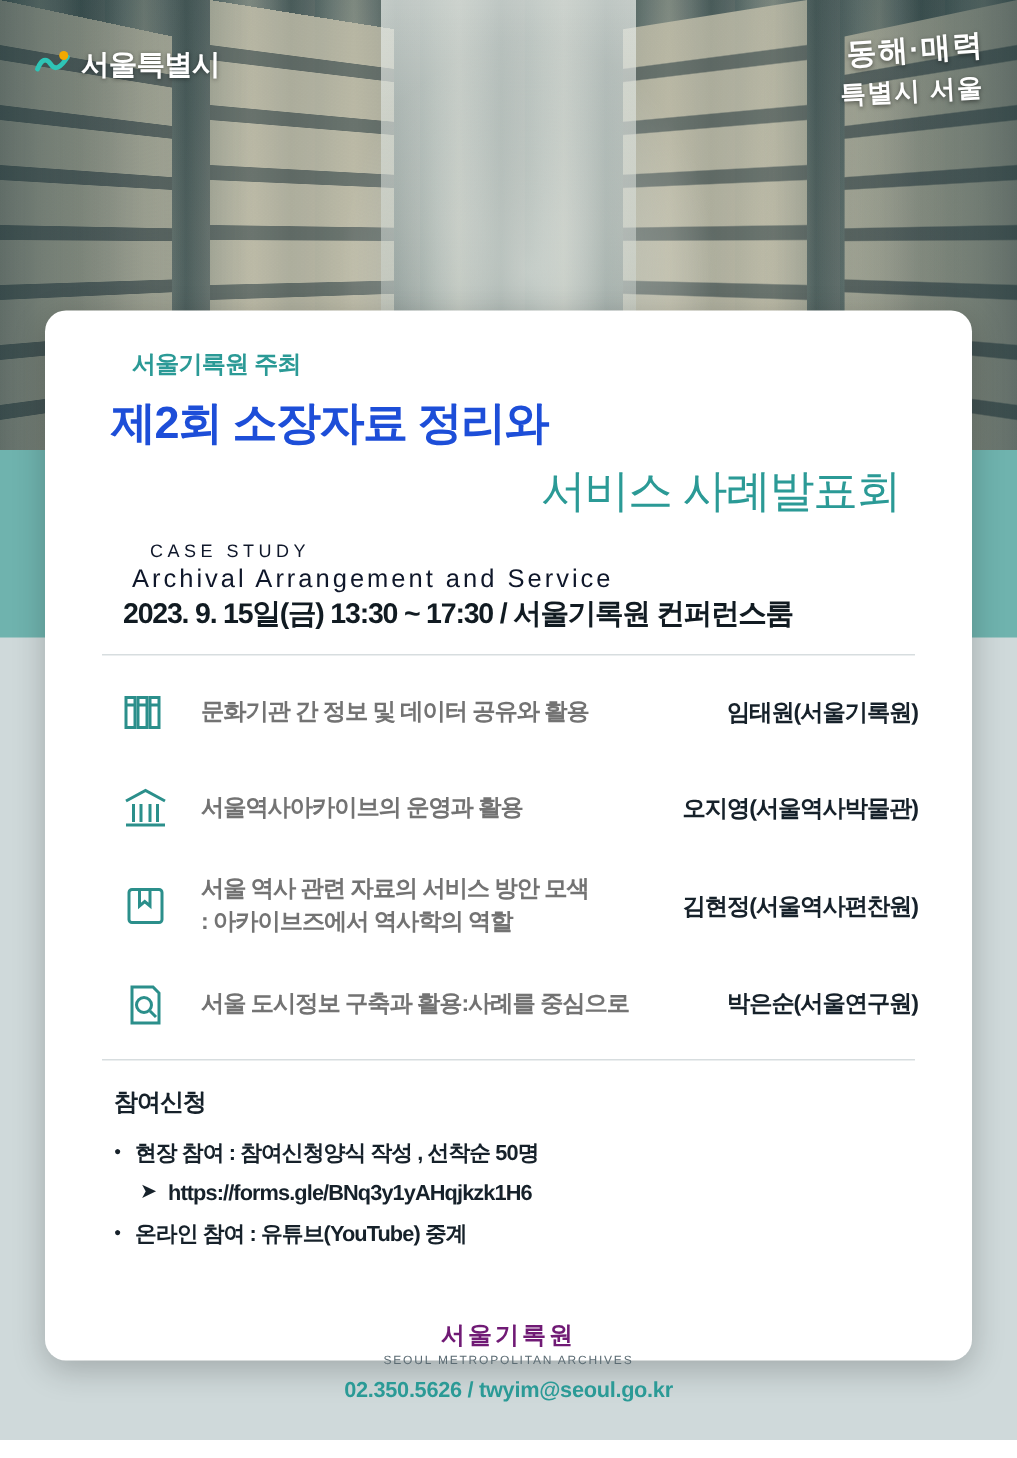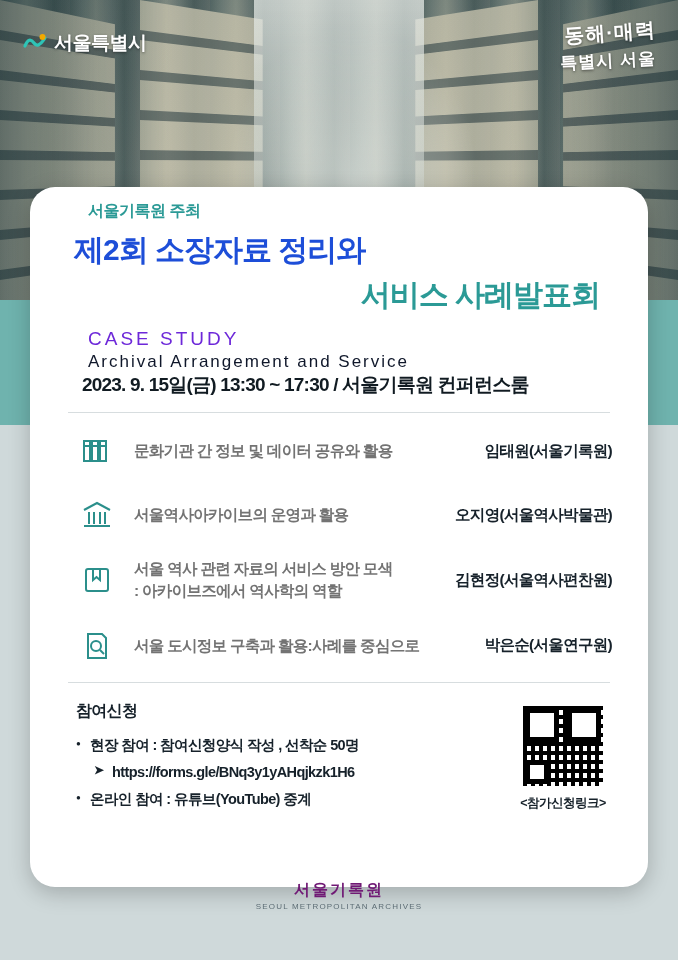--- a/index.html
+++ b/index.html
@@ -68,41 +68,41 @@
   }
   .slogan {
     position: absolute; right: 22px; top: 22px; width: 160px; text-align: right;
     color: #fff; text-shadow: 0 1px 3px rgba(0,0,0,.5);
   }
   .slogan .l1 { font-size: 20px; font-weight: bold; letter-spacing: 1px; transform: rotate(-4deg); }
   .slogan .l2 { font-size: 17px; font-weight: bold; letter-spacing: 1px; transform: rotate(-3deg); margin-top: 2px; }
 
   
   .card {
-    position: absolute; left: 30px; top: 187px; width: 618px; height: 700px;
+    position: absolute; left: 30px; top: 207px; width: 618px; height: 700px;
     background: #ffffff;
-    border-radius: 25px;
+    border-radius: 14px;
     box-shadow: 0 6px 22px rgba(0,0,0,.22);
-    padding: 14px 30px 0 30px;
+    padding: 26px 30px 0 30px;
   }
 
   .host {
     color: #2b9a96; font-size: 16px; font-weight: bold; letter-spacing: -0.5px;
     margin-left: 28px;
   }
   .title1 {
     color: #1d4ed8; font-size: 30px; font-weight: bold; letter-spacing: -1px;
     margin-top: 8px; margin-left: 14px;
   }
   .title2 {
-    color: #2b9a96; font-size: 30px; font-weight: bold; letter-spacing: -1px;
+    color: #2b9a96; font-size: 30px; font-weight: normal; letter-spacing: -1px;
     margin-top: 4px; text-align: right; padding-right: 18px;
   }
   .eng1 {
-    color: #6d28d9; font-size: 19px; letter-spacing: 3px; margin-top: 12px; margin-left: 28px;
+    color: #0f172a; font-size: 12px; letter-spacing: 3px; margin-top: 12px; margin-left: 40px;
   }
   .eng2 {
     color: #0f172a; font-size: 17px; letter-spacing: 2px; margin-top: 2px; margin-left: 28px;
   }
   .datetime {
     color: #111b22; font-size: 19px; font-weight: bold; letter-spacing: -0.8px;
     margin-top: 0; margin-left: 22px;
   }
   .rule {
     height: 1px; background: #d7dddf; margin: 14px 8px 0 8px;
@@ -302,28 +302,23 @@
     <div class="apply-sep"></div>
 
     <div class="apply">
       <h3>참여신청</h3>
       <ul>
         <li class="bullet">현장 참여 : 참여신청양식 작성 , 선착순 50명</li>
         <li class="arrow">https://forms.gle/BNq3y1yAHqjkzk1H6</li>
         <li class="bullet">온라인 참여 : 유튜브(YouTube) 중계</li>
       </ul>
 
-      <div class="qr-wrap">
-        <div class="qr">
-            <i></i>
-          </div>
-        <div class="qr-label">&lt;참가신청링크&gt;</div>
-      </div>
     </div>
 
   </div>
 
   <div class="footer">
     <div class="arch-logo">서울기록원</div>
     <div class="arch-logo-en">SEOUL METROPOLITAN ARCHIVES</div>
+    <div class="contact">02.350.5626 / twyim@seoul.go.kr</div>
   </div>
 
 </div>
 
 </body></html>

